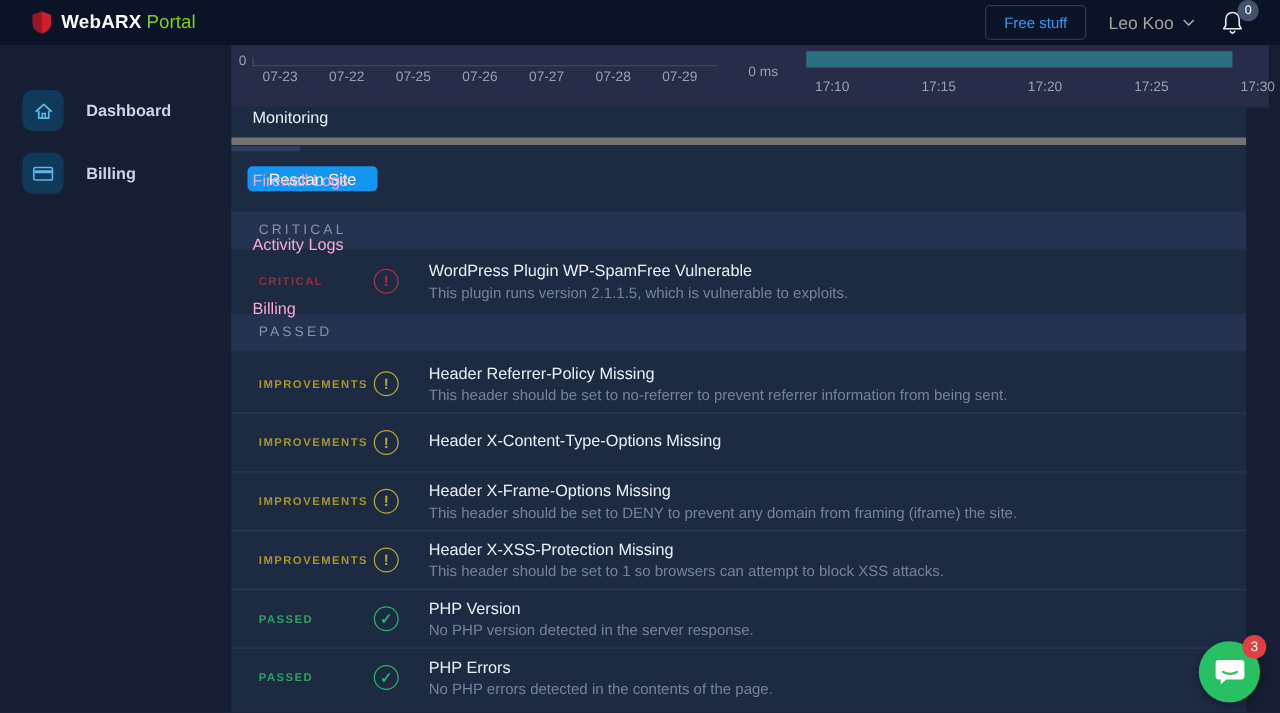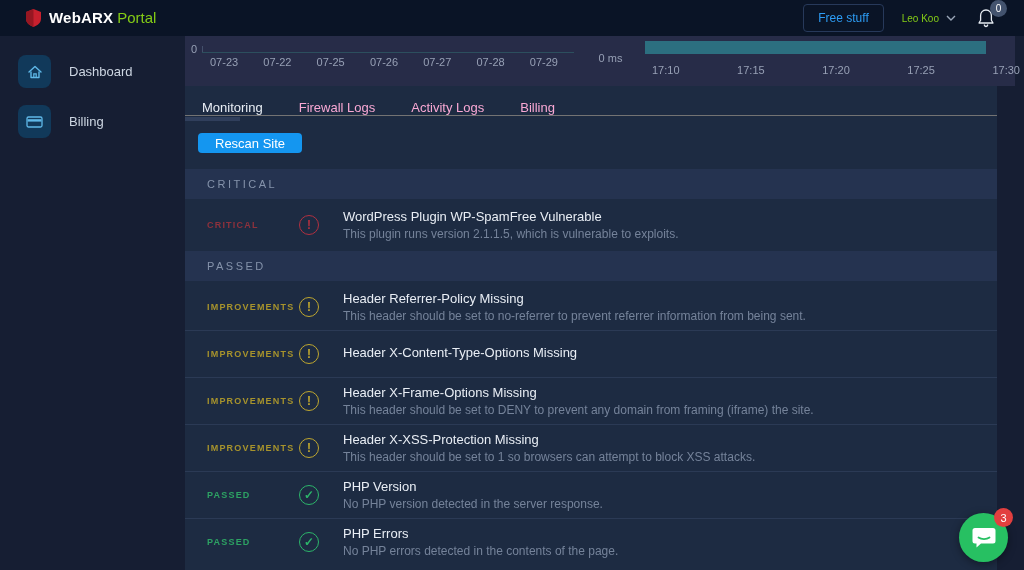--- a/index.html
+++ b/index.html
@@ -16,47 +16,47 @@
   }
   .brand { display:flex; align-items:center; gap:8px; }
   .brand-name { color:#ffffff; font-weight:bold; font-size:15px; letter-spacing:.2px; }
   .brand-suffix { color:#84cc16; font-size:15px; margin-left:4px; }
   .nav-right { margin-left:auto; display:flex; align-items:center; gap:18px; }
   .free-stuff {
     background:transparent; border:1px solid #27395a; color:#2d9cf4;
     font-size:12px; padding:6px 14px; border-radius:4px; cursor:pointer;
     font-family:"Liberation Sans", sans-serif;
   }
-  .user-menu { display:flex; align-items:center; gap:7px; color:#84cc16; font-size:10px; cursor:pointer; }
+  .user-menu { display:flex; align-items:center; gap:7px; color:#a3a3a3; font-size:14px; cursor:pointer; }
   .bell-wrap { position:relative; width:22px; height:22px; cursor:pointer; margin-left:2px; }
   .badge-count {
     position:absolute; top:-7px; right:-9px; min-width:17px; height:17px; border-radius:50%;
     background:#43536e; color:#ffffff; font-size:10px; display:flex; align-items:center; justify-content:center;
   }
   
-  .sidebar { position:absolute; left:0; top:19px; width:185px; height:534px; padding-top:36px; }
+  .sidebar { position:absolute; left:0; top:36px; width:185px; height:534px; padding-top:36px;font-weight:bold; }
   .side-item { display:flex; align-items:center; gap:18px; margin:0 0 17px 18px; cursor:pointer; }
   .side-icon {
     width:33px; height:33px; border-radius:8px; background:#11395a;
     display:flex; align-items:center; justify-content:center;
   }
   .side-label { color:#cdd6e2; font-size:13px; }
   
   .chart-strip { position:absolute; left:185px; top:36px; width:830px; height:50px; background:#272c48; }
   .y0-label { position:absolute; left:6px; top:7px; color:#97a0b5; font-size:11px; }
   .axis-line { position:absolute; left:17px; top:16px; width:372px; height:1px; background:#2c4f5e; }
   .axis-tickmark { position:absolute; left:17px; top:10px; width:1px; height:7px; background:#44506b; }
   .ticks { position:absolute; display:flex; justify-content:space-between; font-size:11px; color:#97a0b5; }
   .ticks-left  { left:25px;  top:20px; width:348px; }
   .ticks-right { left:467px; top:28px; width:368px; }
   .resp-band { position:absolute; left:460px; top:5px; width:341px; height:13px; background:#2c6f80; }
   .ms-label { position:absolute; left:398px; top:16px; width:55px; text-align:center; color:#97a0b5; font-size:11px; }
   
   .panel { position:absolute; left:185px; top:86px; width:812px; height:484px; background:#1d2b42; overflow:hidden; }
-  .tabs { height:30px; border-bottom:1px solid #737373; display:flex; align-items:flex-end; padding-left:17px; gap:36px; position:relative; }
+  .tabs { height:30px; border-bottom:6px solid #737373; display:flex; align-items:flex-start; padding-left:17px; gap:36px; position:relative;flex-direction:column; }
   .tab { font-size:13px; color:#f9a8d4; cursor:pointer; white-space:nowrap; }
   .tab.active { color:#e9eef5; }
   .tabs-scroll-thumb { position:absolute; left:0; top:31px; width:55px; height:4px; background:#303f5c; }
   .rescan {
     margin:17px 0 0 13px; height:20px; padding:0 17px; border:none; border-radius:4px;
     background:#1496f0; color:#ffffff; font-size:13px; cursor:pointer;
     font-family:"Liberation Sans", sans-serif;
   }
   .findings { margin-top:16px; }
   .sec-header {

